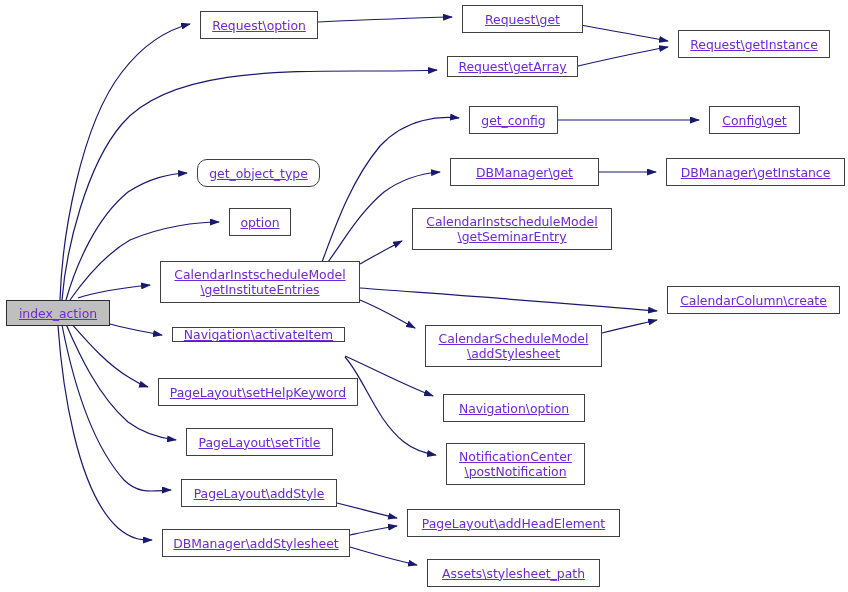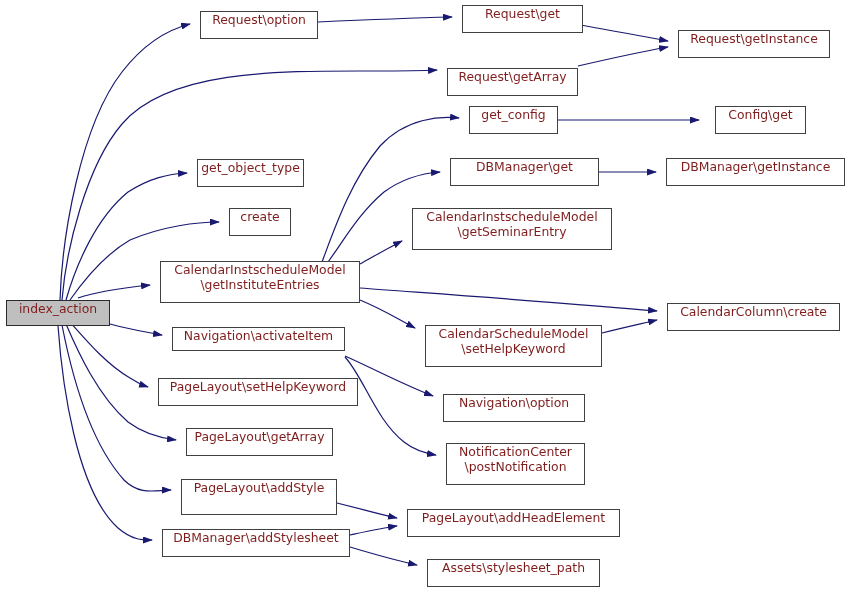--- a/index.html
+++ b/index.html
@@ -23,30 +23,31 @@
     top: 0;
     width: 848px;
     height: 592px;
     pointer-events: none;
   }
   .node {
     position: absolute;
     box-sizing: border-box;
     border: 1px solid #404040;
     background: #ffffff;
-    color: #7f1d1d;
+    color: #6d28d9;
     display: flex;
-    align-items: flex-start;
+    align-items: center;
     justify-content: center;
     text-align: center;
     font-size: 12.4px;
     line-height: 15px;
     letter-spacing: 0px;
     white-space: pre-line;
     z-index: 2;
+    text-decoration: underline;
   }
   .node.current {
     background: #bfbfbf;
     border: 1px solid #2b2b2b;
   }
   .node-label {
     display: block;
     white-space: pre-line;
     padding: 0 4px;
   }
@@ -89,40 +90,40 @@
         <path d="M337,503 C358,508 378,514 397,518" fill="none" stroke="#191970" stroke-width="1.2" marker-end="url(#arrowhead)"></path>
         <path d="M350,535 C364,532 382,528 397,526" fill="none" stroke="#191970" stroke-width="1.2" marker-end="url(#arrowhead)"></path>
         <path d="M350,547 C370,553 394,560 417,565" fill="none" stroke="#191970" stroke-width="1.2" marker-end="url(#arrowhead)"></path>
       </g>
   </svg>
 
   <div id="node-group">
       <div class="node current" style="left: 6px; top: 300px; width: 104px; height: 26px;"><span class="node-label">index_action</span></div>
       <div class="node" style="left: 200px; top: 11px; width: 118px; height: 28px;"><span class="node-label">Request\option</span></div>
       <div class="node" style="left: 462px; top: 5px; width: 121px; height: 28px;"><span class="node-label">Request\get</span></div>
-      <div class="node" style="left: 447px; top: 68px; width: 131px; height: 28px;"><span class="node-label">Request\getArray</span></div>
+      <div class="node" style="left: 447px; top: 56px; width: 131px; height: 21px;"><span class="node-label">Request\getArray</span></div>
       <div class="node" style="left: 678px; top: 30px; width: 152px; height: 28px;"><span class="node-label">Request\getInstance</span></div>
       <div class="node" style="left: 469px; top: 106px; width: 89px; height: 28px;"><span class="node-label">get_config</span></div>
-      <div class="node" style="left: 709px; top: 106px; width: 91px; height: 28px; margin-left: 6px;"><span class="node-label">Config\get</span></div>
+      <div class="node" style="left: 709px; top: 106px; width: 91px; height: 28px;"><span class="node-label">Config\get</span></div>
       <div class="node" style="left: 450px; top: 158px; width: 149px; height: 28px;"><span class="node-label">DBManager\get</span></div>
       <div class="node" style="left: 666px; top: 158px; width: 179px; height: 28px;"><span class="node-label">DBManager\getInstance</span></div>
-      <div class="node" style="left: 197px; top: 159px; width: 107px; height: 28px;"><span class="node-label">get_object_type</span></div>
-      <div class="node" style="left: 229px; top: 208px; width: 62px; height: 28px;"><span class="node-label">create</span></div>
+      <div class="node" style="left: 197px; top: 159px; width: 123px; height: 28px; border-radius: 10px;"><span class="node-label">get_object_type</span></div>
+      <div class="node" style="left: 229px; top: 208px; width: 62px; height: 28px;"><span class="node-label">option</span></div>
       <div class="node" style="left: 412px; top: 208px; width: 200px; height: 42px;"><span class="node-label">CalendarInstscheduleModel
 \getSeminarEntry</span></div>
       <div class="node" style="left: 160px; top: 261px; width: 200px; height: 42px;"><span class="node-label">CalendarInstscheduleModel
 \getInstituteEntries</span></div>
       <div class="node" style="left: 425px; top: 325px; width: 177px; height: 42px;"><span class="node-label">CalendarScheduleModel
-\setHelpKeyword</span></div>
-      <div class="node" style="left: 667px; top: 303px; width: 173px; height: 28px;"><span class="node-label">CalendarColumn\create</span></div>
-      <div class="node" style="left: 172px; top: 327px; width: 173px; height: 24px;"><span class="node-label">Navigation\activateItem</span></div>
+\addStylesheet</span></div>
+      <div class="node" style="left: 667px; top: 286px; width: 173px; height: 28px;"><span class="node-label">CalendarColumn\create</span></div>
+      <div class="node" style="left: 172px; top: 327px; width: 173px; height: 15px;"><span class="node-label">Navigation\activateItem</span></div>
       <div class="node" style="left: 443px; top: 394px; width: 142px; height: 28px;"><span class="node-label">Navigation\option</span></div>
       <div class="node" style="left: 446px; top: 443px; width: 139px; height: 42px;"><span class="node-label">NotificationCenter
 \postNotification</span></div>
       <div class="node" style="left: 158px; top: 378px; width: 200px; height: 28px;"><span class="node-label">PageLayout\setHelpKeyword</span></div>
-      <div class="node" style="left: 186px; top: 428px; width: 147px; height: 28px;"><span class="node-label">PageLayout\getArray</span></div>
-      <div class="node" style="left: 181px; top: 479px; width: 156px; height: 36px;"><span class="node-label">PageLayout\addStyle</span></div>
+      <div class="node" style="left: 186px; top: 428px; width: 147px; height: 28px;"><span class="node-label">PageLayout\setTitle</span></div>
+      <div class="node" style="left: 181px; top: 479px; width: 156px; height: 28px;"><span class="node-label">PageLayout\addStyle</span></div>
       <div class="node" style="left: 162px; top: 529px; width: 188px; height: 28px;"><span class="node-label">DBManager\addStylesheet</span></div>
       <div class="node" style="left: 407px; top: 509px; width: 213px; height: 28px;"><span class="node-label">PageLayout\addHeadElement</span></div>
       <div class="node" style="left: 427px; top: 559px; width: 173px; height: 28px;"><span class="node-label">Assets\stylesheet_path</span></div>
     </div>
 
 </div>
 
 </body></html>

